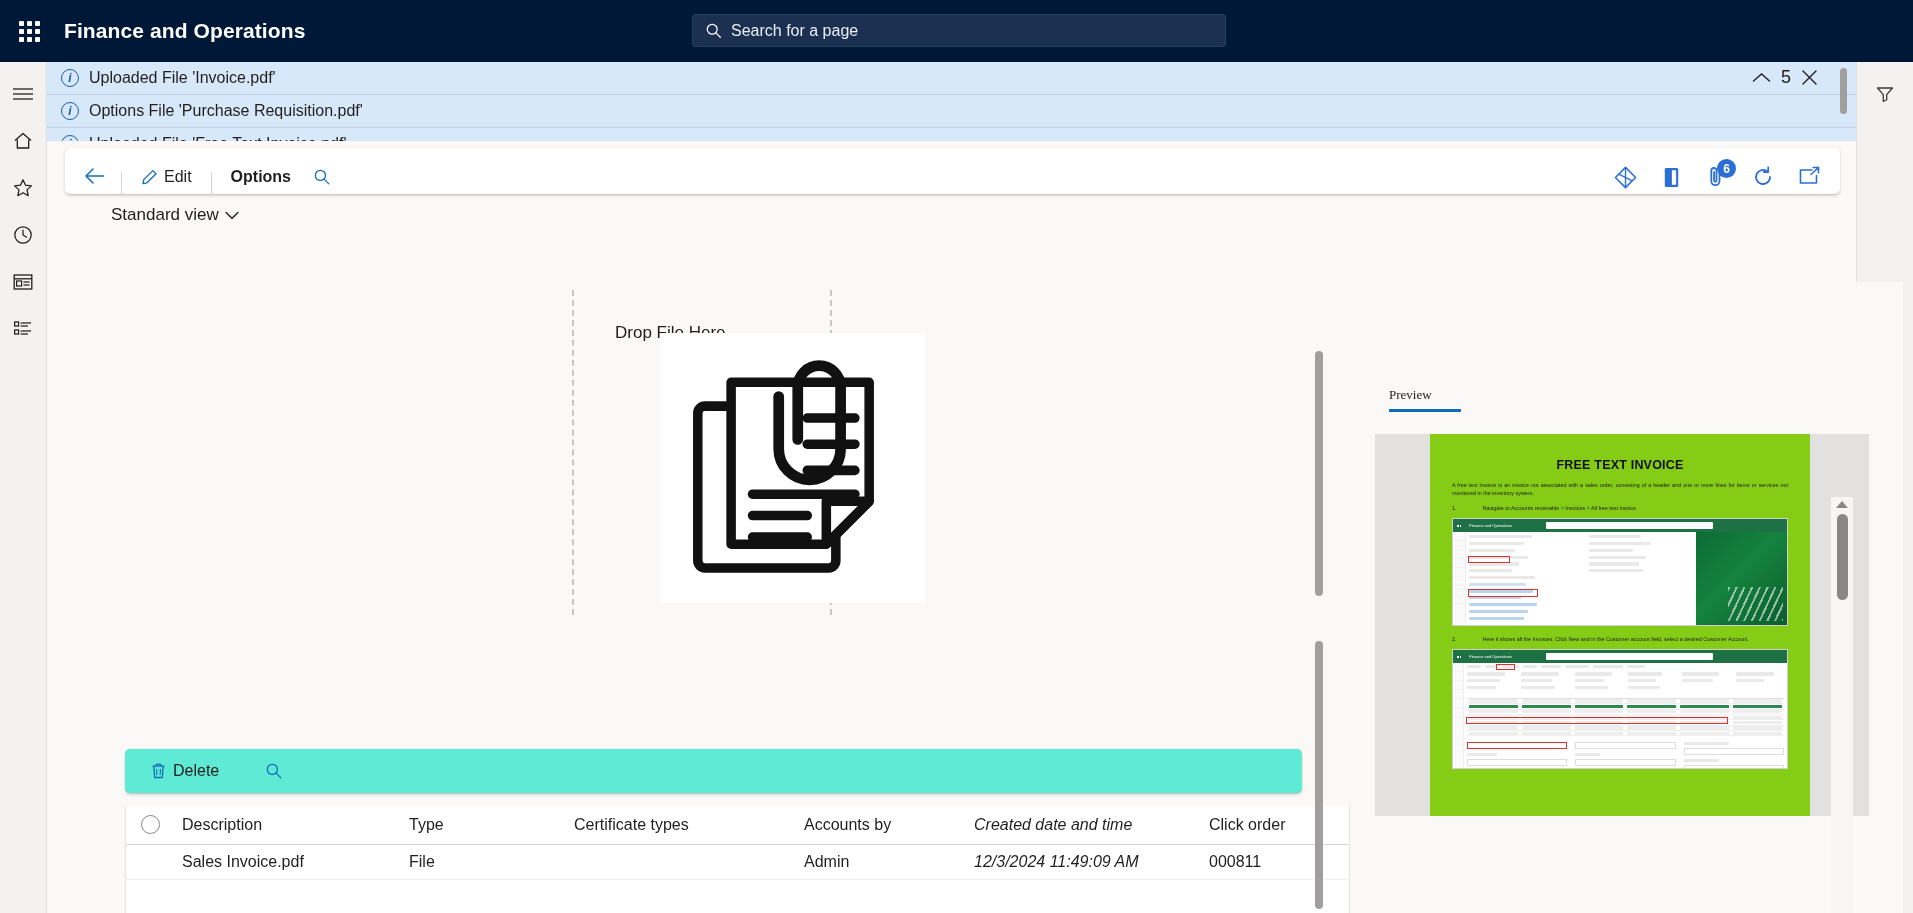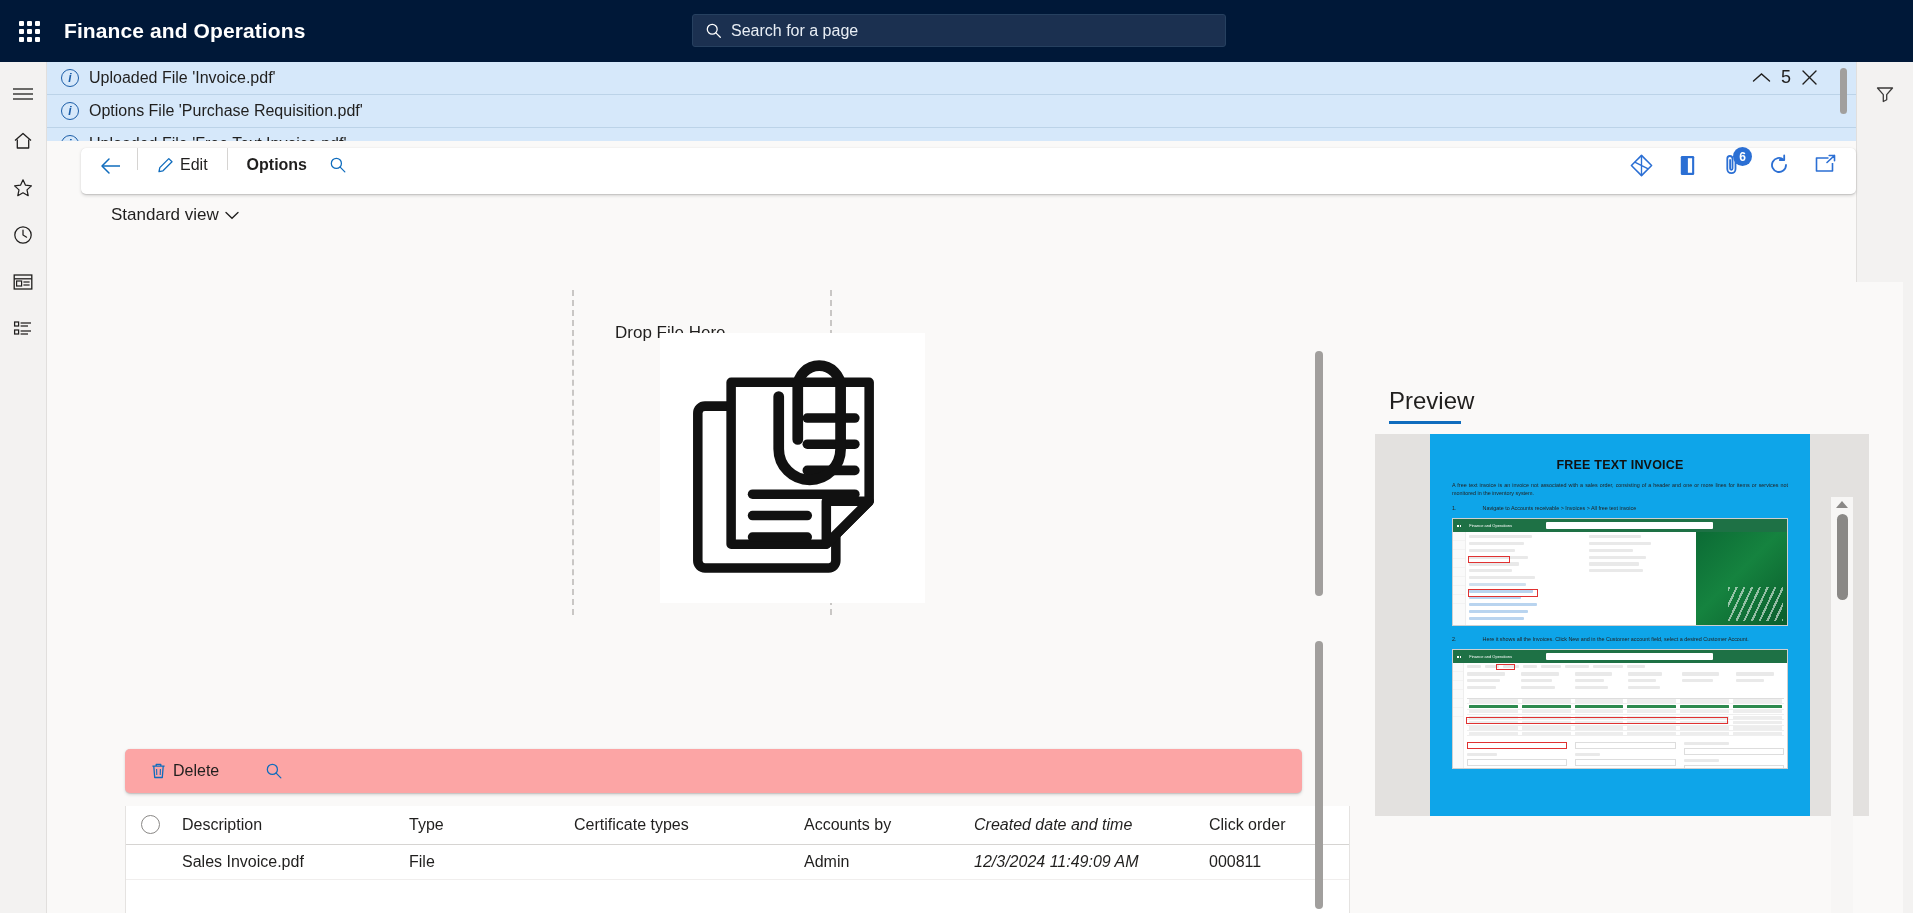--- a/index.html
+++ b/index.html
@@ -94,24 +94,24 @@
   }
   .rrail-ico { width: 44px; height: 44px; display: flex; align-items: center; justify-content: center; cursor: pointer; }
 
   
   .workspace {
     position: absolute; left: 47px; top: 141px; width: 1809px; height: 772px;
     background: #faf9f8;
   }
 
   .cmdbar {
-    position: absolute; left: 34px; top: 7px; width: 1775px; height: 46px;
+    position: absolute; left: 18px; top: 7px; width: 1775px; height: 46px;
     background: #fff; border-radius: 5px;
     box-shadow: 0 1.2px 3.2px rgba(0,0,0,.13), 0 .2px .8px rgba(0,0,0,.11);
-    display: flex; align-items: flex-start; padding-left: 12px;
+    display: flex; align-items: flex-end; padding-left: 12px;
   }
   .cmd-back { width: 36px; height: 36px; display:flex; align-items:center; justify-content:center; cursor:pointer; color:#0f6cbd; }
   .cmd-sep { width: 1px; height: 22px; background: #d6d4d2; margin: 0 8px; }
   .cmd-btn {
     display: flex; align-items: center; gap: 6px; height: 34px; padding: 0 11px;
     font-size: 16px; color: #201f1e; cursor: pointer; border-radius: 3px; white-space: nowrap;
   }
   .cmd-btn.bold { font-weight: 600; }
   .cmd-right { position: absolute; right: 14px; display: flex; align-items: center; gap: 12px; }
   .cmd-ico { width: 34px; height: 34px; display:flex; align-items:center; justify-content:center; cursor:pointer; position: relative; }
@@ -132,21 +132,21 @@
   }
   .drop-label { position: absolute; left: 568px; top: 182px; font-size: 17px; color: #201f1e; }
   .drop-img {
     position: absolute; left: 613px; top: 192px; width: 265px; height: 270px;
     background: #fff; display: flex; align-items: center; justify-content: center;
   }
 
   
   .gridbar {
     position: absolute; left: 78px; top: 608px; width: 1177px; height: 44px;
-    background: #fca5a5; border-radius: 5px;
+    background: #5eead4; border-radius: 5px;
     box-shadow: 0 1.2px 3.2px rgba(0,0,0,.13), 0 .2px .8px rgba(0,0,0,.11);
     display: flex; align-items: center; padding-left: 14px; gap: 24px;
   }
   .gridbar .cmd-btn { font-size: 16px; }
 
   
   .tablewrap {
     position: absolute; left: 78px; top: 665px; width: 1225px; height: 248px;
     background: #fff; border: 1px solid #e5e3e1; border-top: none; overflow: hidden;
   }
@@ -171,32 +171,32 @@
     width: 19px; height: 19px; border-radius: 50%; border: 1.4px solid #8a8886;
     display: inline-block; cursor: pointer; vertical-align: middle;
   }
   .scroll-thumb { position: absolute; width: 8px; background: #a19f9d; border-radius: 5px; cursor: pointer; }
 
   
   .preview {
     position: absolute; left: 1320px; top: 141px; width: 536px; height: 772px; background: #faf9f8;
   }
   .preview-tab {
-    position: absolute; left: 22px; top: 105px; font-size: 24px; color: #201f1e;
-    padding-bottom: 9px; cursor: pointer;
+    position: absolute; left: 22px; top: 105px; font-size: 13px; color: #201f1e;
+    padding-bottom: 9px; cursor: pointer; font-family: Liberation Serif, serif;
   }
   .preview-tab::after {
     content: ''; position: absolute; left: 0; bottom: 0; width: 72px; height: 3px; background: #0f6cbd;
   }
   .preview-stage {
     position: absolute; left: 8px; top: 152px; width: 494px; height: 382px;
     background: #e3e1df; overflow: hidden;
   }
   .doc-page {
-    position: absolute; left: 55px; top: 0; width: 380px; height: 382px; background: #0ea5e9;
+    position: absolute; left: 55px; top: 0; width: 380px; height: 382px; background: #84cc16;
     padding: 24px 22px 0 22px; overflow: hidden;
   }
   .doc-h1 { text-align: center; font-size: 12.5px; font-weight: 700; color: #111; letter-spacing: .2px; }
   .doc-p  { margin-top: 9px; font-size: 5.4px; color: #222; line-height: 1.5; text-align: justify; }
   .doc-step { margin-top: 8px; font-size: 5.4px; color: #222; display: flex; gap: 26px; }
   .doc-shot {
     margin-top: 7px; width: 100%; height: 108px; border: .5px solid #cfcfcf; position: relative;
     overflow: hidden; background: #fff;
   }
   .ds-top { height: 13px; background: #1e7145; display: flex; align-items: center; padding: 0 4px; }

